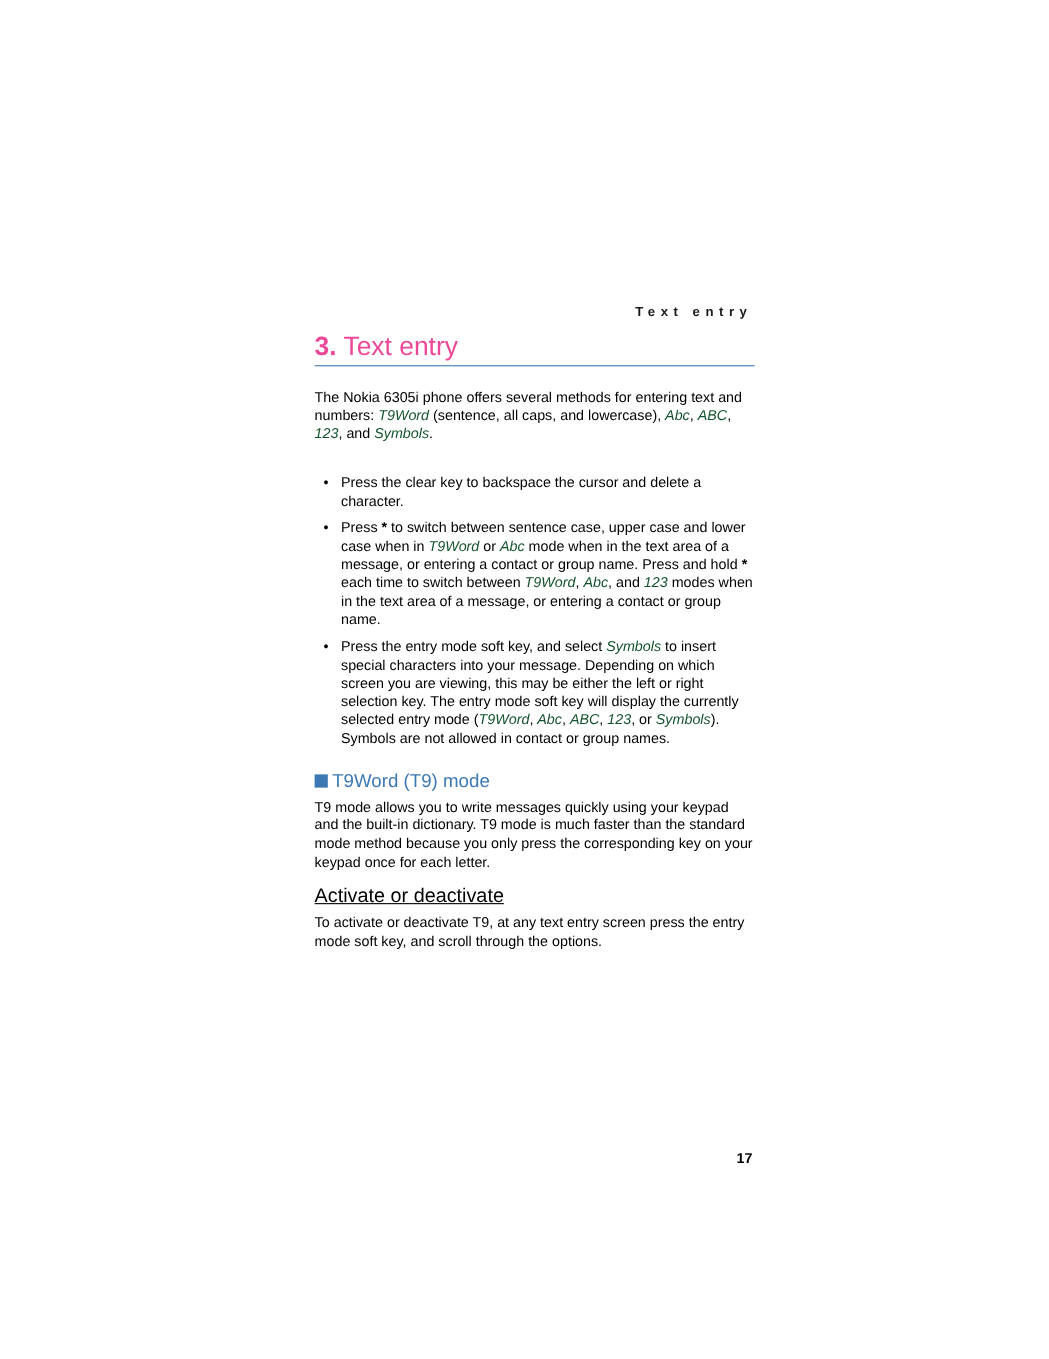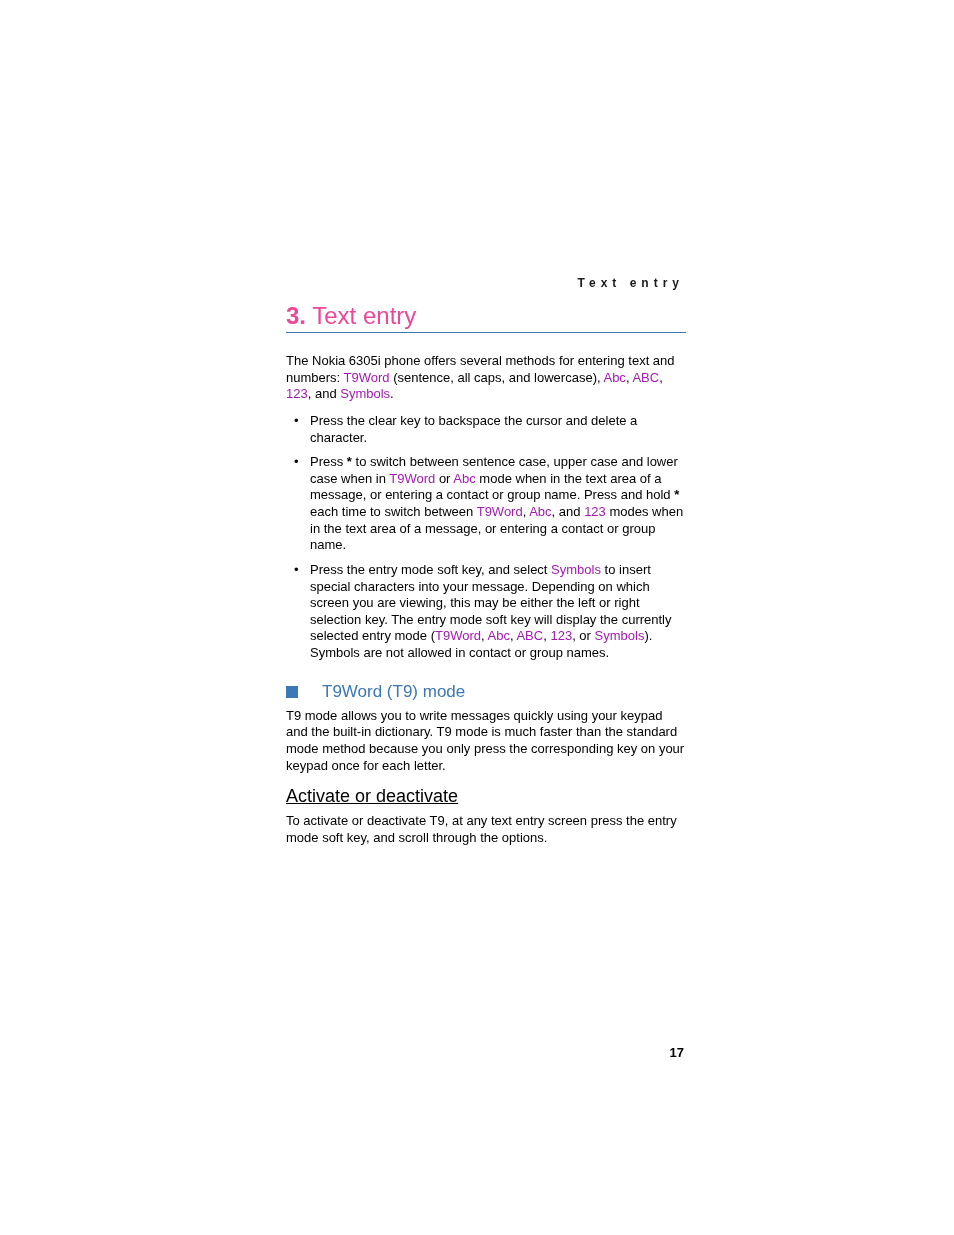--- a/index.html
+++ b/index.html
@@ -42,25 +42,25 @@
     font-family: Arial, sans-serif;
   }
   h1.chapter .num {
     font-weight: 700;
   }
   .intro {
     margin-top: 20px;
     font-size: 13px;
     line-height: 1.28;
   }
-  .link { color: #a21caf; }
+  .link { color: #14532d; font-style: italic; }
   ul.bullets {
     list-style: none;
     padding: 0;
-    margin: 10px 0 0 0;
+    margin: 28px 0 0 0;
   }
   ul.bullets > li {
     position: relative;
     padding-left: 24px;
     font-size: 13px;
     line-height: 1.28;
     margin-bottom: 8px;
   }
   ul.bullets > li::before {
     content: "•";
@@ -71,21 +71,21 @@
     color: #000;
   }
   .bold { font-weight: 700; }
   h2.section {
     font-size: 17px;
     color: #3c78b4;
     font-weight: 400;
     margin: 20px 0 6px 0;
     display: flex;
     align-items: center;
-    gap: 24px;
+    gap: 4px;
   }
   h2.section .sq {
     display: inline-block;
     width: 12px;
     height: 12px;
     background: #3c78b4;
   }
   .para {
     font-size: 13px;
     line-height: 1.28;

